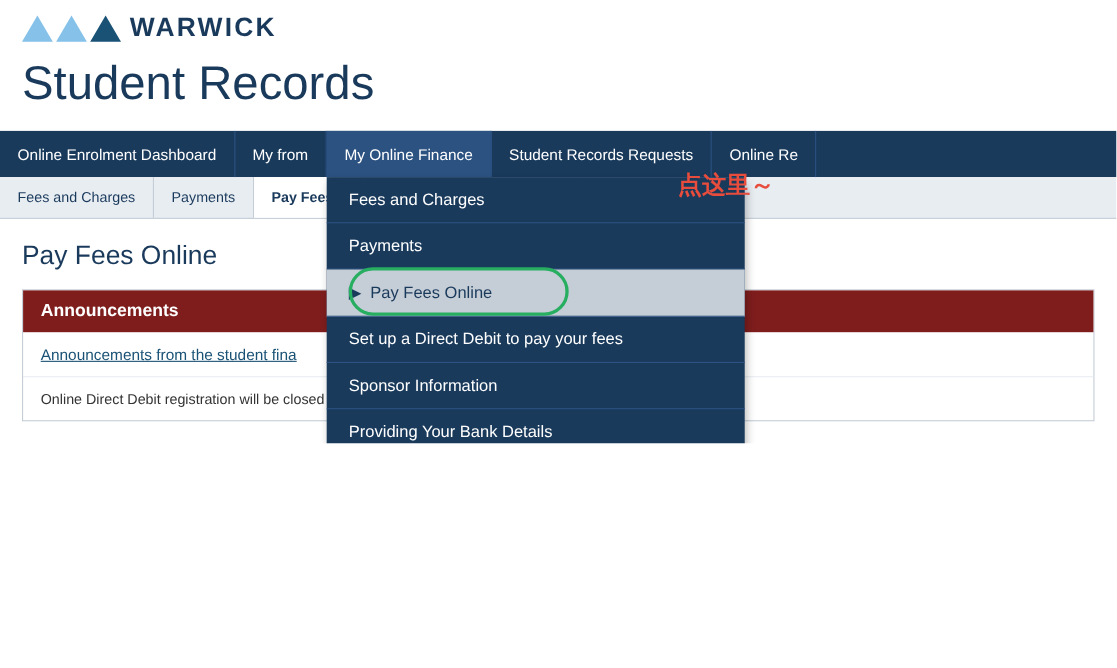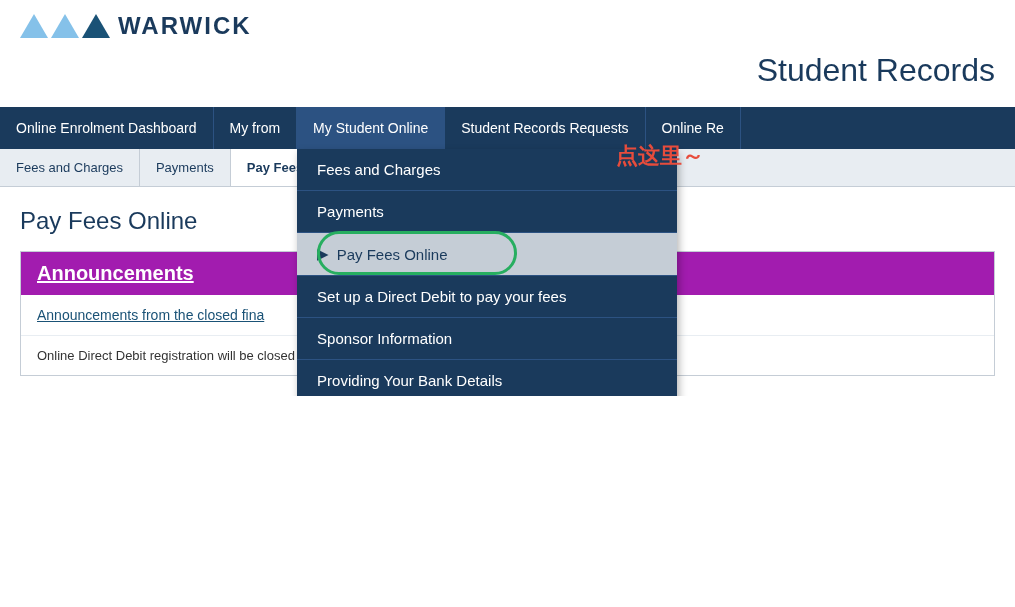--- a/index.html
+++ b/index.html
@@ -5,38 +5,38 @@
     * { margin: 0; padding: 0; box-sizing: border-box; }
     body { font-family: Arial, sans-serif; background: #fff; width: 1015px; overflow-x: hidden; }
 
     
     .header { background: #fff; padding: 12px 20px 8px 20px; }
     .logo-area { display: flex; align-items: center; gap: 8px; margin-bottom: 8px; }
     .logo-triangles { display: flex; gap: 3px; }
     .triangle { width: 0; height: 0; border-left: 14px solid transparent; border-right: 14px solid transparent; border-bottom: 24px solid #1a5276; }
     .triangle.light { border-bottom-color: #85c1e9; }
     .logo-text { font-size: 24px; font-weight: 700; color: #1a3a5c; letter-spacing: 2px; }
-    .page-title { font-size: 32px; font-weight: 300; color: #1a3a5c; padding: 4px 0 10px 0; text-align: right; }
+    .page-title { font-size: 43px; font-weight: 300; color: #1a3a5c; padding: 4px 0 10px 0; }
 
     
     .primary-nav { background: #1a3a5c; display: flex; align-items: flex-end; height: 42px; }
     .primary-nav-item { color: #fff; font-size: 14px; padding: 0 16px; height: 100%; display: flex; align-items: center; cursor: pointer; white-space: nowrap; border-right: 1px solid #2c5282; }
     .primary-nav-item:first-child { border-left: none; }
     .primary-nav-item.active { background: #2c5282; }
 
     
     .secondary-nav { background: #e8edf2; display: flex; align-items: center; height: 38px; border-bottom: 1px solid #c5cdd6; }
     .secondary-nav-item { color: #1a3a5c; font-size: 13px; padding: 0 16px; height: 100%; display: flex; align-items: center; cursor: pointer; white-space: nowrap; border-right: 1px solid #c5cdd6; }
     .secondary-nav-item.active { background: #fff; font-weight: 600; }
 
     
     .page-content { padding: 20px 20px; }
     .page-content-title { font-size: 24px; font-weight: 400; color: #1a3a5c; margin-bottom: 16px; }
 
-    .announcements-header { background: #a21caf; color: #fff; padding: 10px 16px; font-size: 20px; font-weight: 600; text-decoration: underline; }
+    .announcements-header { background: #7f1d1d; color: #fff; padding: 10px 16px; font-size: 16px; font-weight: 600; }
     .announcements-body { border: 1px solid #c5cdd6; }
     .announcement-link { color: #1a5276; font-size: 14px; padding: 12px 16px; display: block; text-decoration: underline; cursor: pointer; border-bottom: 1px solid #e8edf2; }
     .announcement-text { font-size: 13px; color: #333; padding: 12px 16px; }
 
     
     .dropdown-container { position: relative; }
     .dropdown-menu { 
       position: absolute; 
       top: 42px; 
       left: 0; 
@@ -73,21 +73,21 @@
     <span class="logo-text">WARWICK</span>
   </div>
   <div class="page-title">Student Records</div>
 </div>
 
 <div class="nav-wrapper">
   <div class="primary-nav">
     <div class="primary-nav-item">Online Enrolment Dashboard</div>
     <div class="primary-nav-item">My from</div>
     <div class="primary-nav-item active dropdown-container">
-      <span>My Student Online</span>
+      <span>My Online Finance</span>
 
       <div class="dropdown-menu">
         <div class="dropdown-item">
           <span>Fees and Charges</span>
         </div>
         <div class="dropdown-item">
           <span>Payments</span>
         </div>
         <div class="dropdown-item highlighted">
           <span class="arrow">▶</span>
@@ -118,17 +118,17 @@
     <div class="secondary-nav-item active">Pay Fees O</div>
     <div class="secondary-nav-item">Direct Debit to pay your fees</div>
   </div>
 </div>
 
 <div class="page-content">
   <h2 class="page-content-title">Pay Fees Online</h2>
   <div class="announcements-body">
     <div class="announcements-header">Announcements</div>
     <div>
-      <a class="announcement-link">Announcements from the closed fina</a>
+      <a class="announcement-link">Announcements from the student fina</a>
     </div>
     <div class="announcement-text">Online Direct Debit registration will be closed from 10th April 2022 to 3rd May 2022 to allow for the.</div>
   </div>
 </div>
 
 </body></html>

